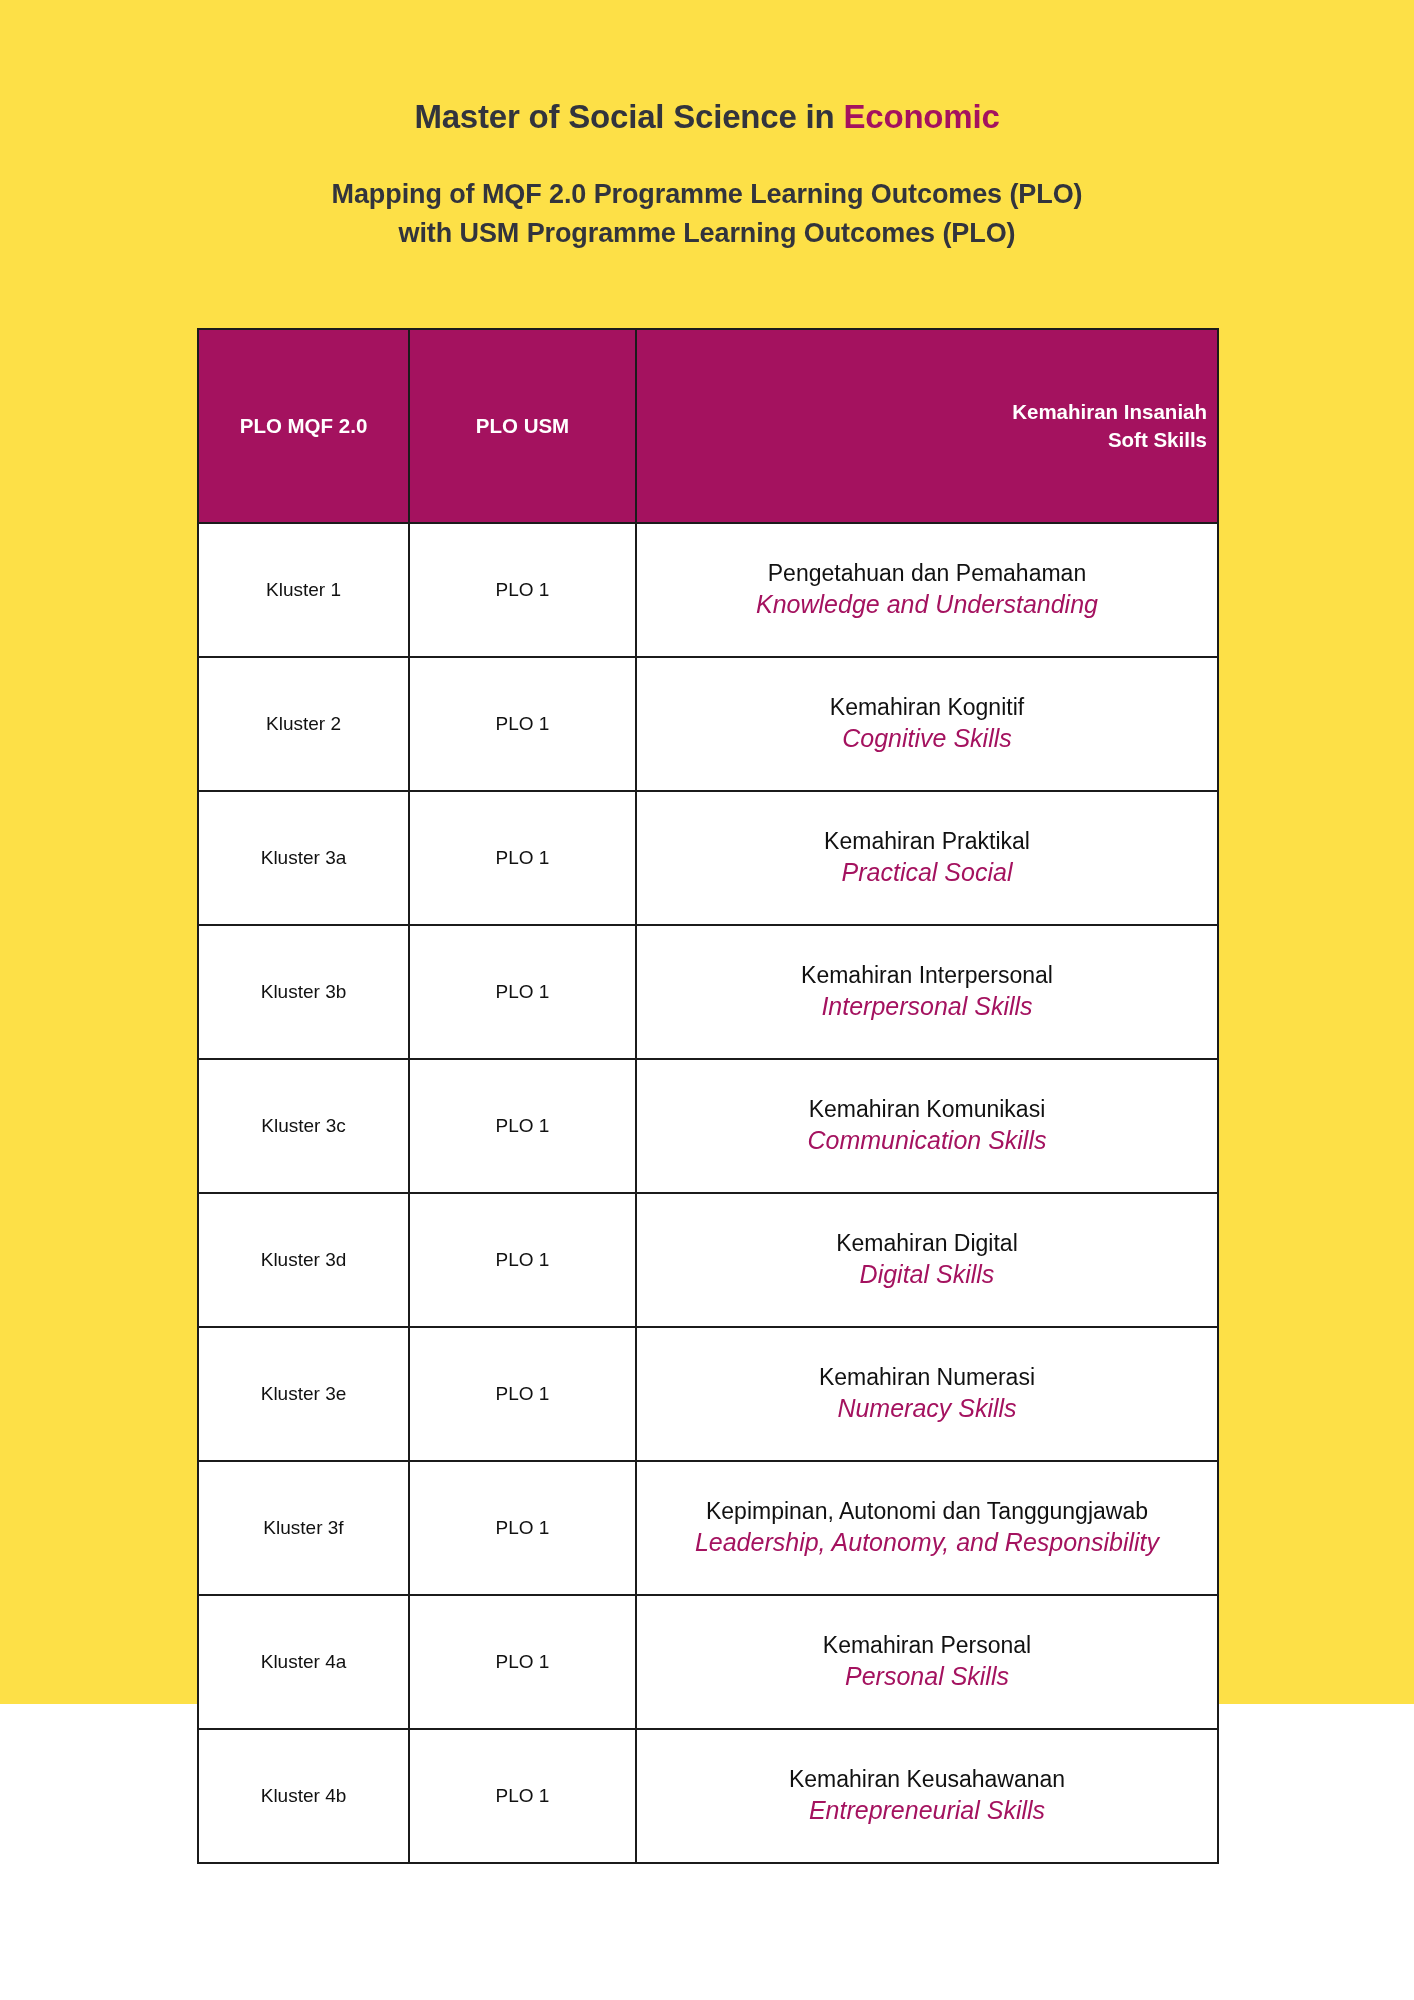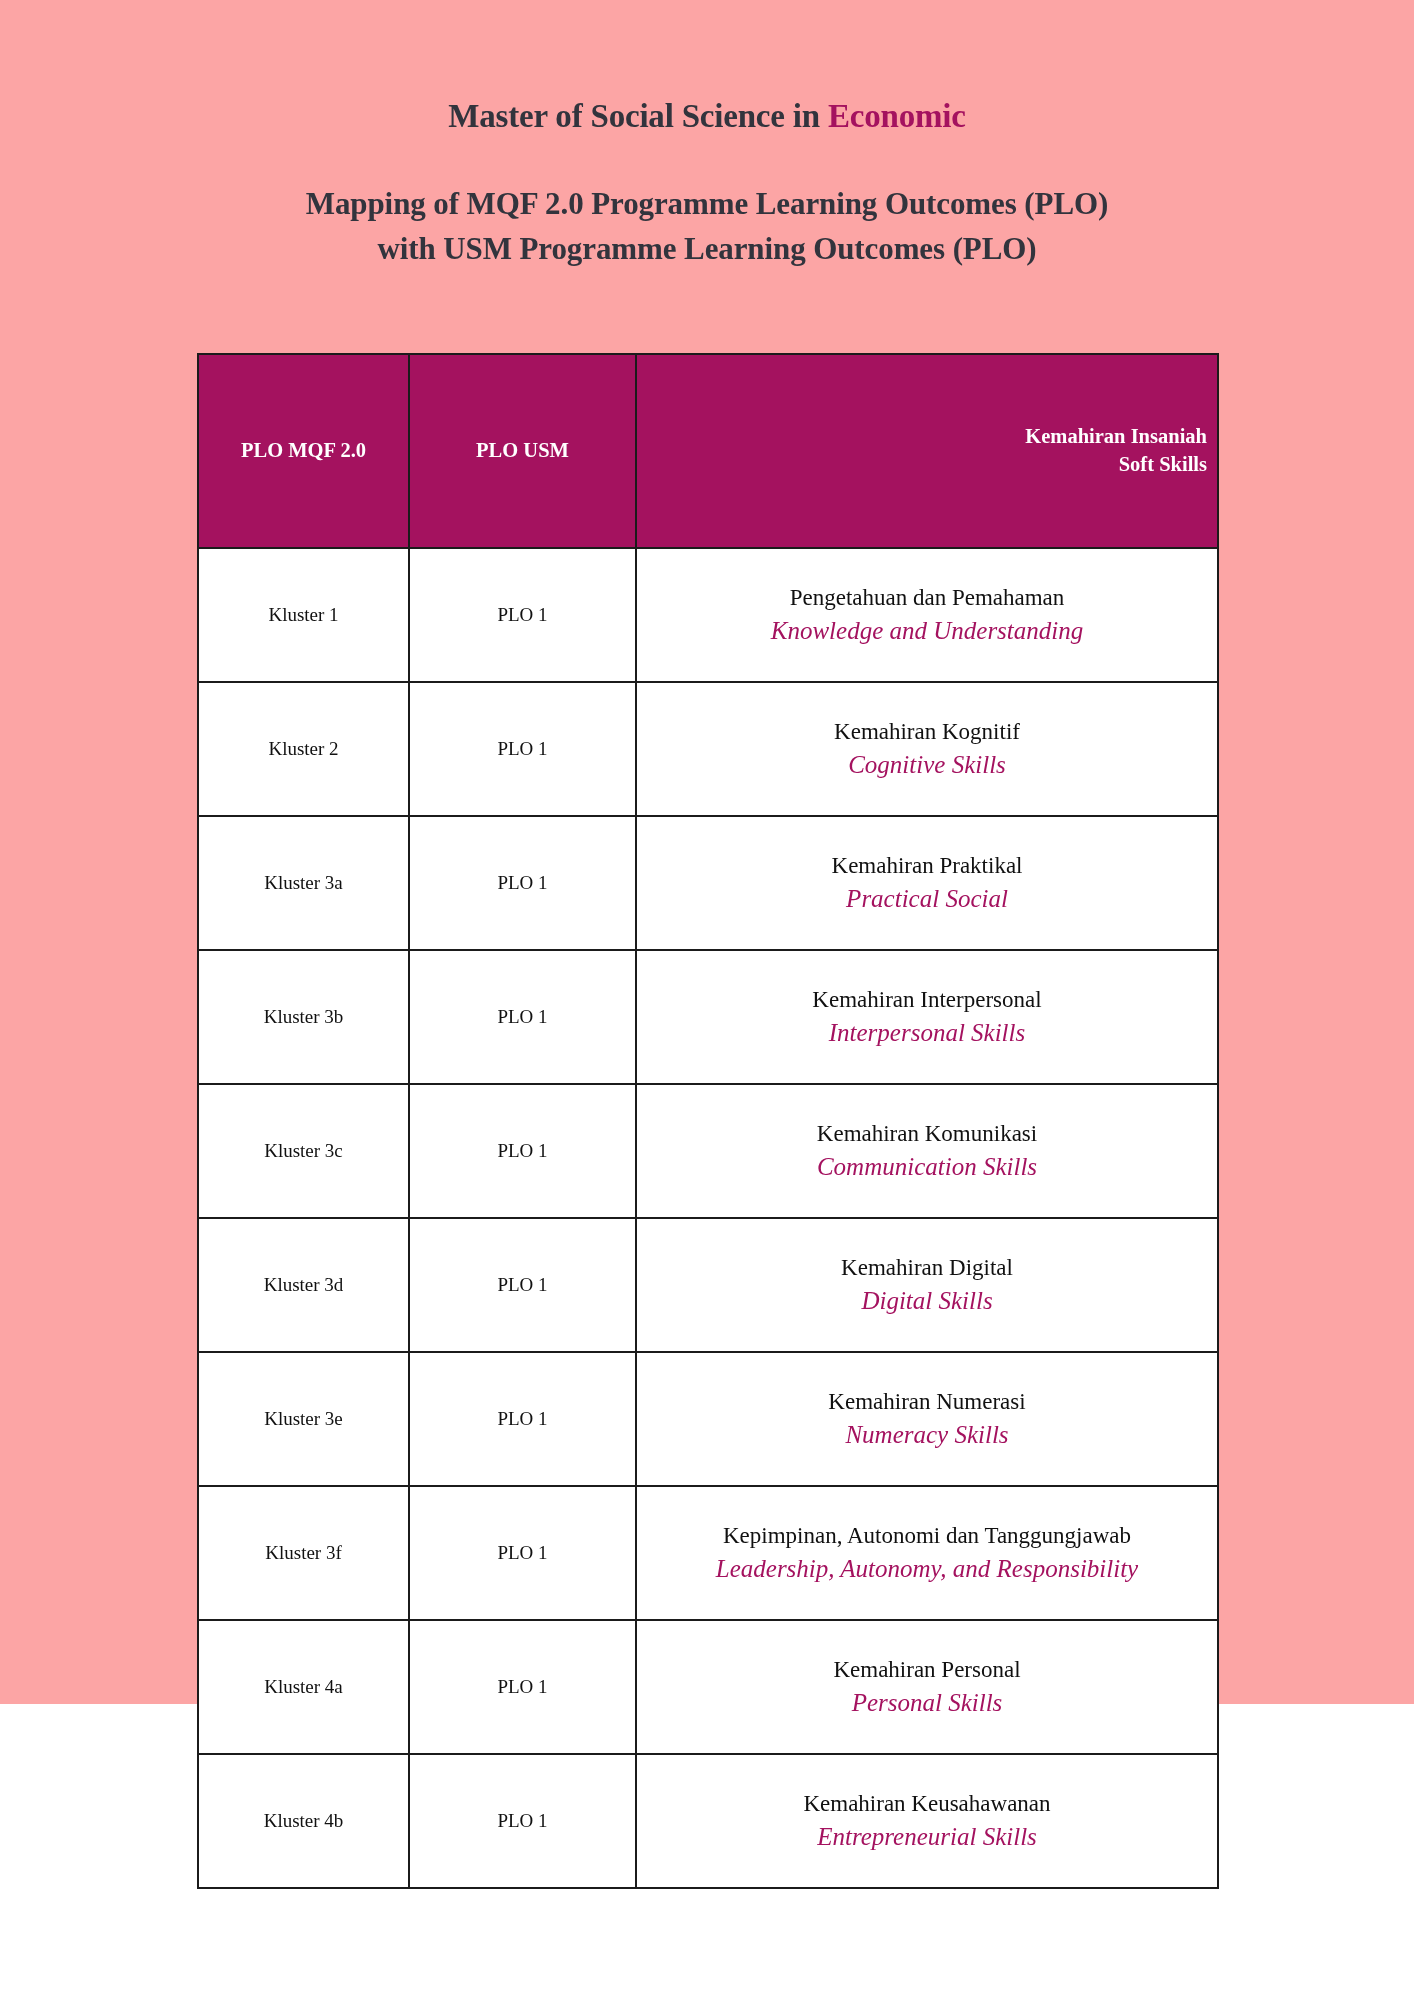--- a/index.html
+++ b/index.html
@@ -10,45 +10,44 @@
   body {
     width: 1414px;
     height: 2000px;
     font-family: "Liberation Sans", sans-serif;
     -webkit-font-smoothing: antialiased;
   }
   .page {
     position: relative;
     width: 1414px;
     height: 1704px;
-    background: #fca5a5;
+    background: #fde047;
     box-sizing: border-box;
-    font-family: Liberation Serif, serif;
   }
 
   
   .title-block {
     padding-top: 96px;
     text-align: center;
   }
   .main-title {
     font-size: 33px;
     font-weight: bold;
     color: #32343d;
     letter-spacing: -0.2px;
     line-height: 1.25;
     margin: 0;
   }
   .main-title .accent {
     color: #a4125f;
   }
   .subtitle {
-    margin: 15px;
+    margin: 8px;
     padding-top: 30px;
-    font-size: 31px;
+    font-size: 27px;
     font-weight: bold;
     color: #32343d;
     line-height: 1.45;
     letter-spacing: -0.1px;
   }
   .subtitle .line { display: block; }
 
   
   .table-wrap {
     margin: 0 auto;

